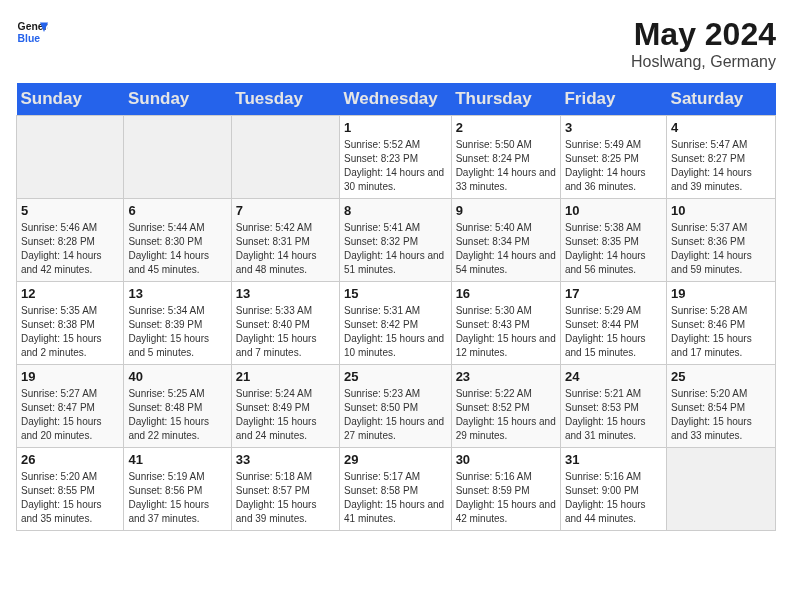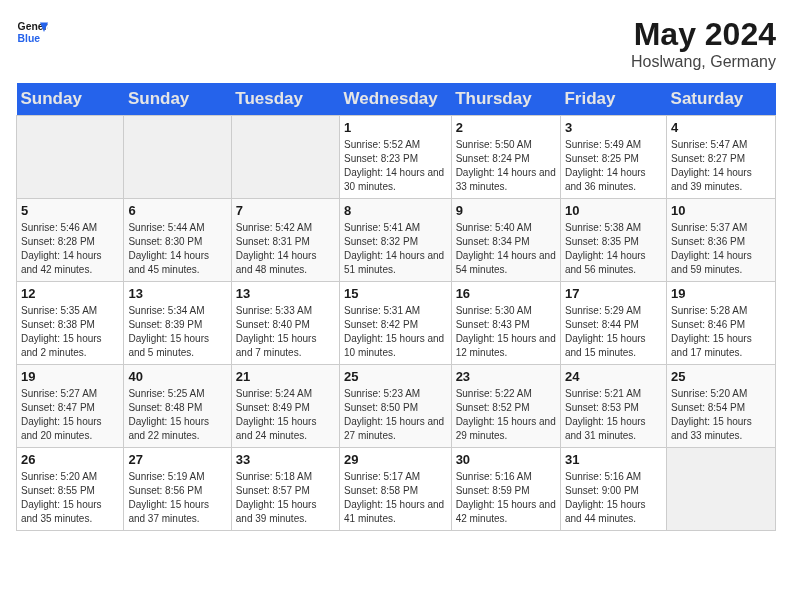--- a/index.html
+++ b/index.html
@@ -217,21 +217,21 @@
           <div class="day-number">25</div>
           <div class="day-info">Sunrise: 5:20 AM<br>Sunset: 8:54 PM<br>Daylight: 15 hours and 33 minutes.</div>
         </td>
       </tr>
       <tr>
         <td>
           <div class="day-number">26</div>
           <div class="day-info">Sunrise: 5:20 AM<br>Sunset: 8:55 PM<br>Daylight: 15 hours and 35 minutes.</div>
         </td>
         <td>
-          <div class="day-number">27</div>
+          <div class="day-number">41</div>
           <div class="day-info">Sunrise: 5:19 AM<br>Sunset: 8:56 PM<br>Daylight: 15 hours and 37 minutes.</div>
         </td>
         <td>
           <div class="day-number">33</div>
           <div class="day-info">Sunrise: 5:18 AM<br>Sunset: 8:57 PM<br>Daylight: 15 hours and 39 minutes.</div>
         </td>
         <td>
           <div class="day-number">29</div>
           <div class="day-info">Sunrise: 5:17 AM<br>Sunset: 8:58 PM<br>Daylight: 15 hours and 41 minutes.</div>
         </td>

